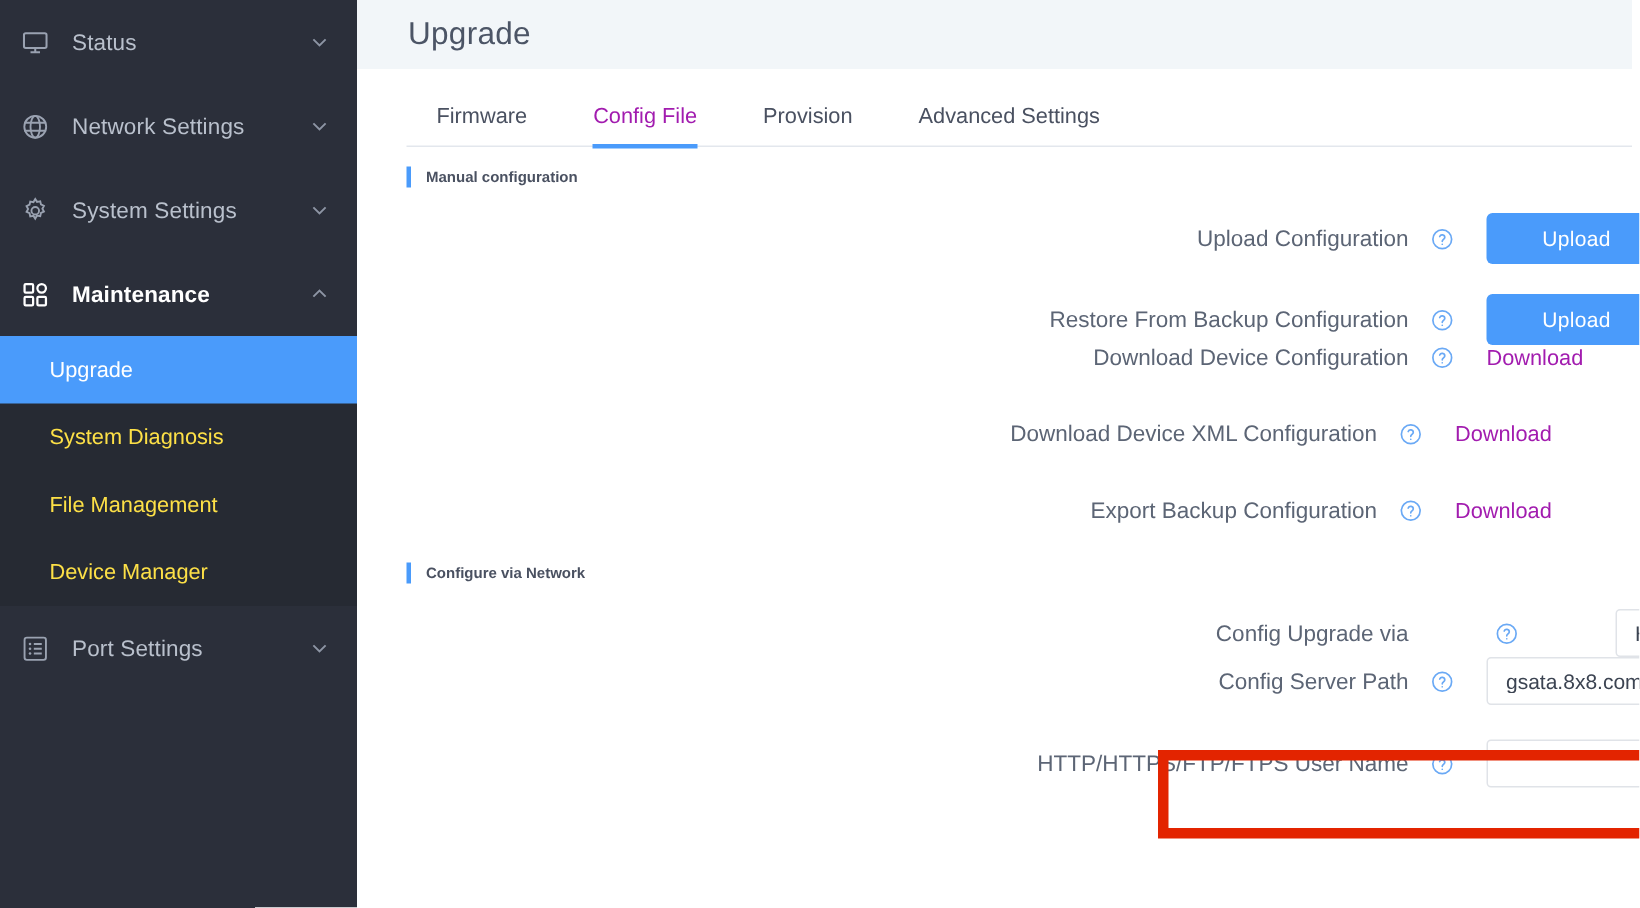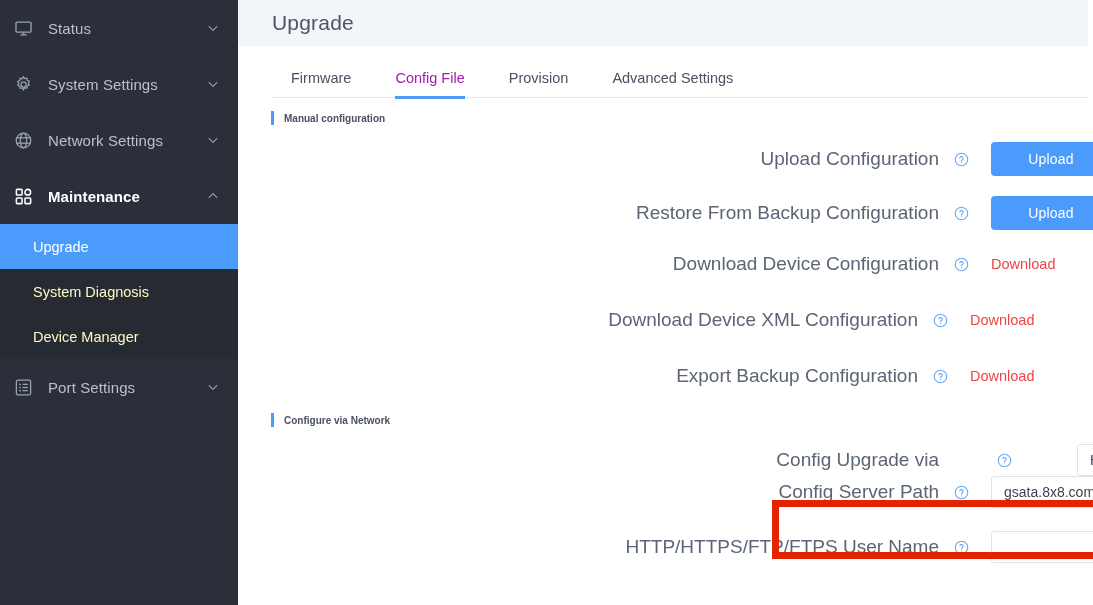--- a/index.html
+++ b/index.html
@@ -65,21 +65,21 @@
   }
   .chev svg { display: block; }
 
   .submenu { background: #262a33; }
   .sub-item {
     height: 45px;
     display: flex;
     align-items: center;
     padding-left: 33px;
     font-size: 14.5px;
-    color: #fef9c3;
+    color: #fde047;
     cursor: pointer;
   }
   .sub-item.selected {
     background: #4a9bfb;
     color: #ffffff;
   }
 
   
   #main {
     flex: 1;
@@ -160,21 +160,21 @@
   .frow {
     display: flex;
     align-items: center;
     width: 100%;
     padding-left: 33px;
   }
   .flabel {
     width: 668px;
     flex: 0 0 668px;
     text-align: right;
-    font-size: 19px;
+    font-size: 15px;
     color: #5c6575;
     padding-right: 0;
     white-space: nowrap;
   }
   .qmark {
     flex: 0 0 16px;
     width: 16px; height: 16px;
     margin: 0 22px 0 14px;
     display: flex;
     align-items: center;
@@ -191,21 +191,21 @@
     border-radius: 4px;
     color: #ffffff;
     font-size: 14px;
     font-family: "Liberation Sans", sans-serif;
     cursor: pointer;
     letter-spacing: .2px;
   }
 
   .link-dl {
     font-size: 14.5px;
-    color: #ef4444;
+    color: #a21caf;
     cursor: pointer;
     text-decoration: none;
   }
 
   .sel-box {
     width: 350px;
     height: 32px;
     border: 1px solid #e0e3e8;
     border-radius: 3px;
     background: #ffffff;
@@ -265,44 +265,44 @@
               <polyline points="5,9 12,16 19,9"></polyline>
             </svg>
         </span>
       </div>
     </div>
 
     <div class="nav-group">
       <div class="nav-top">
         <span class="nav-ico">
           <svg width="19" height="19" viewBox="0 0 24 24" fill="none" stroke="currentColor" stroke-width="1.6">
-            <circle cx="12" cy="12" r="3.2"></circle>
-            <path d="M12 2.2l1.5 2.3 2.7-.5.6 2.7 2.5 1.2-1.3 2.4 1.3 2.4-2.5 1.2-.6 2.7-2.7-.5L12 18.6l-1.5-2.3-2.7.5-.6-2.7-2.5-1.2 1.3-2.4-1.3-2.4 2.5-1.2.6-2.7 2.7.5z"></path>
-          </svg>
-        </span>
-        <span class="nav-label">System Settings</span>
-        <span class="chev">
-          <svg width="14" height="14" viewBox="0 0 24 24" fill="none" stroke="currentColor" stroke-width="2.2">
-              <polyline points="5,9 12,16 19,9"></polyline>
-            </svg>
-        </span>
-      </div>
-    </div>
-
-    <div class="nav-group">
-      <div class="nav-top">
-        <span class="nav-ico">
-          <svg width="19" height="19" viewBox="0 0 24 24" fill="none" stroke="currentColor" stroke-width="1.6">
             <circle cx="12" cy="12" r="9.2"></circle>
             <ellipse cx="12" cy="12" rx="4" ry="9.2"></ellipse>
             <line x1="2.8" y1="8.6" x2="21.2" y2="8.6"></line>
             <line x1="2.8" y1="15.4" x2="21.2" y2="15.4"></line>
           </svg>
         </span>
         <span class="nav-label">Network Settings</span>
+        <span class="chev">
+          <svg width="14" height="14" viewBox="0 0 24 24" fill="none" stroke="currentColor" stroke-width="2.2">
+              <polyline points="5,9 12,16 19,9"></polyline>
+            </svg>
+        </span>
+      </div>
+    </div>
+
+    <div class="nav-group">
+      <div class="nav-top">
+        <span class="nav-ico">
+          <svg width="19" height="19" viewBox="0 0 24 24" fill="none" stroke="currentColor" stroke-width="1.6">
+            <circle cx="12" cy="12" r="3.2"></circle>
+            <path d="M12 2.2l1.5 2.3 2.7-.5.6 2.7 2.5 1.2-1.3 2.4 1.3 2.4-2.5 1.2-.6 2.7-2.7-.5L12 18.6l-1.5-2.3-2.7.5-.6-2.7-2.5-1.2 1.3-2.4-1.3-2.4 2.5-1.2.6-2.7 2.7.5z"></path>
+          </svg>
+        </span>
+        <span class="nav-label">System Settings</span>
         <span class="chev">
           <svg width="14" height="14" viewBox="0 0 24 24" fill="none" stroke="currentColor" stroke-width="2.2">
               <polyline points="5,9 12,16 19,9"></polyline>
             </svg>
         </span>
       </div>
     </div>
 
     <div class="nav-group">
       <div class="nav-top active">
@@ -320,20 +320,23 @@
               <polyline points="5,15 12,8 19,15"></polyline>
             </svg>
         </span>
       </div>
       <div class="submenu">
         <div class="sub-item selected">
           <span>Upgrade</span>
         </div>
         <div class="sub-item">
           <span>System Diagnosis</span>
+        </div>
+        <div class="sub-item">
+          <span>File Management</span>
         </div>
         <div class="sub-item">
           <span>Device Manager</span>
         </div>
       </div>
     </div>
 
     <div class="nav-group">
       <div class="nav-top">
         <span class="nav-ico">
@@ -405,21 +408,21 @@
           <circle cx="12" cy="12" r="10"></circle>
           <path d="M9.3 9.1a2.8 2.8 0 015.4 1c0 1.9-2.7 2.3-2.7 4.1" stroke-linecap="round"></path>
           <circle cx="12" cy="17.3" r="0.9" fill="#6aa9f5" stroke="none"></circle>
         </svg>
       </div>
       <div class="fctrl">
         <button class="btn-primary">Upload</button>
       </div>
     </div>
 
-    <div class="frow" style="margin-top:23px;">
+    <div class="frow" style="">
       <div class="flabel">Download Device Configuration</div>
       <div class="qmark">
         <svg width="15" height="15" viewBox="0 0 24 24" fill="none" stroke="#6aa9f5" stroke-width="1.8">
           <circle cx="12" cy="12" r="10"></circle>
           <path d="M9.3 9.1a2.8 2.8 0 015.4 1c0 1.9-2.7 2.3-2.7 4.1" stroke-linecap="round"></path>
           <circle cx="12" cy="17.3" r="0.9" fill="#6aa9f5" stroke="none"></circle>
         </svg>
       </div>
       <div class="fctrl">
         <a class="link-dl">Download</a>

